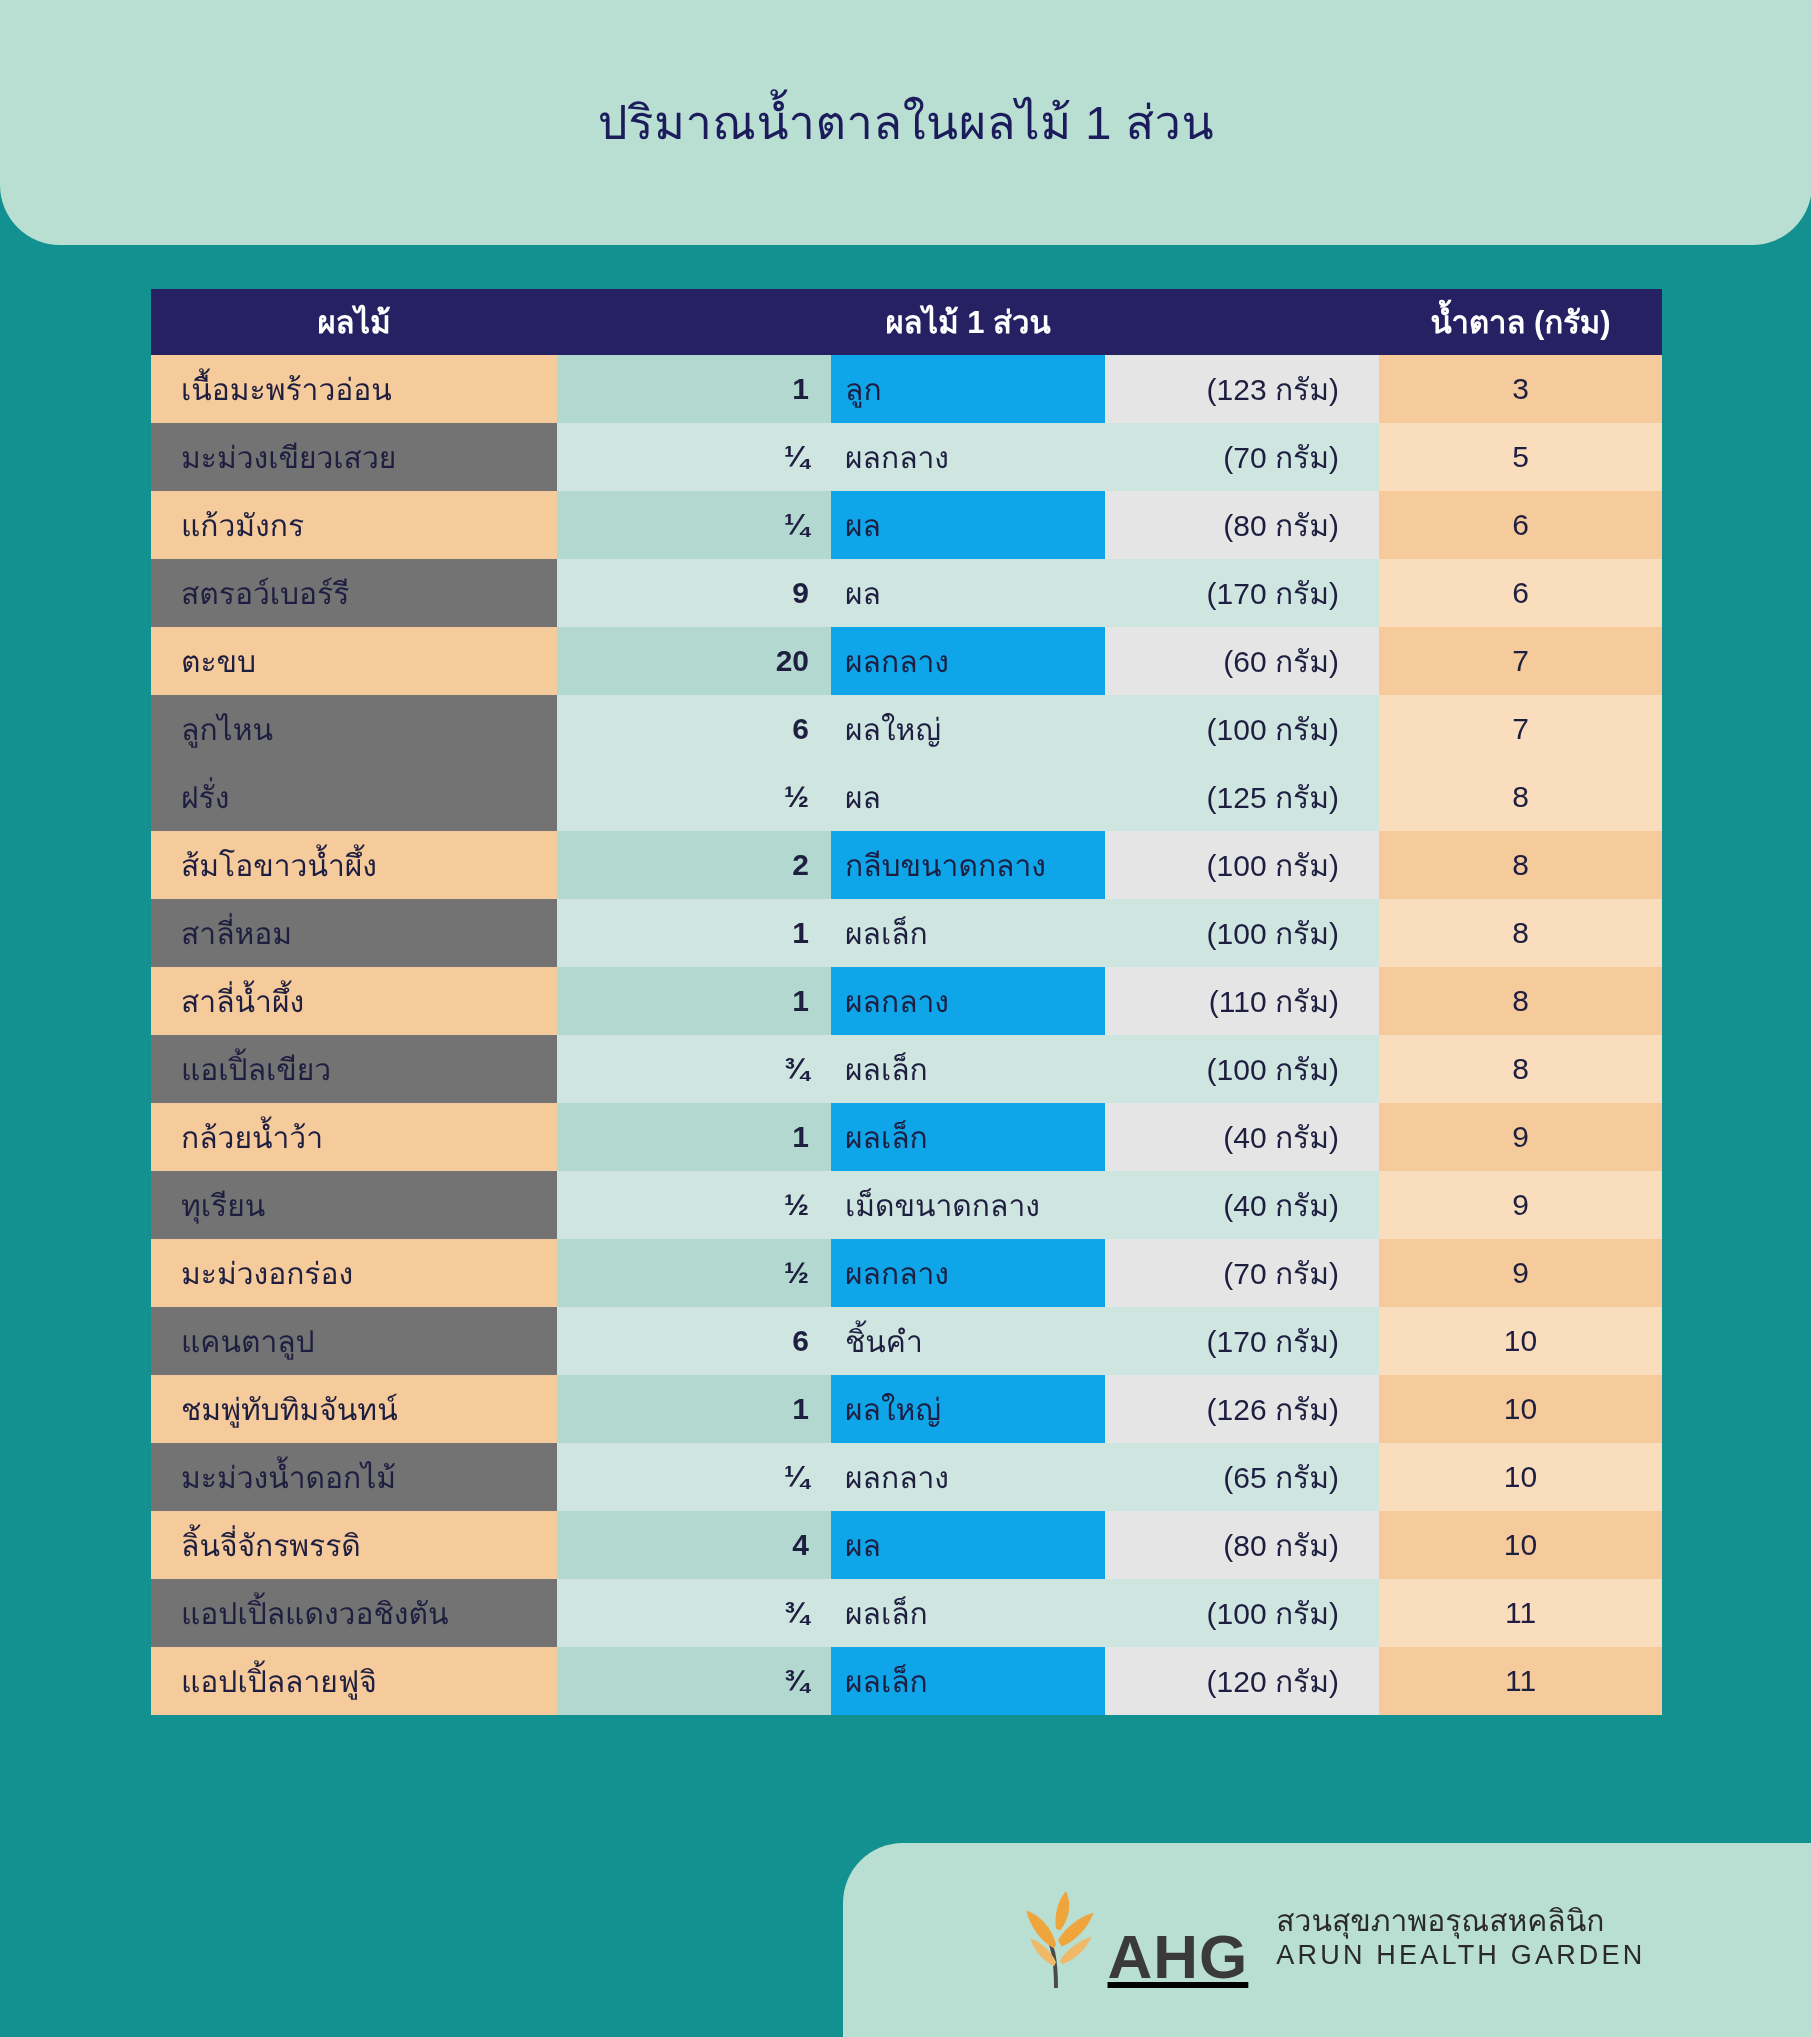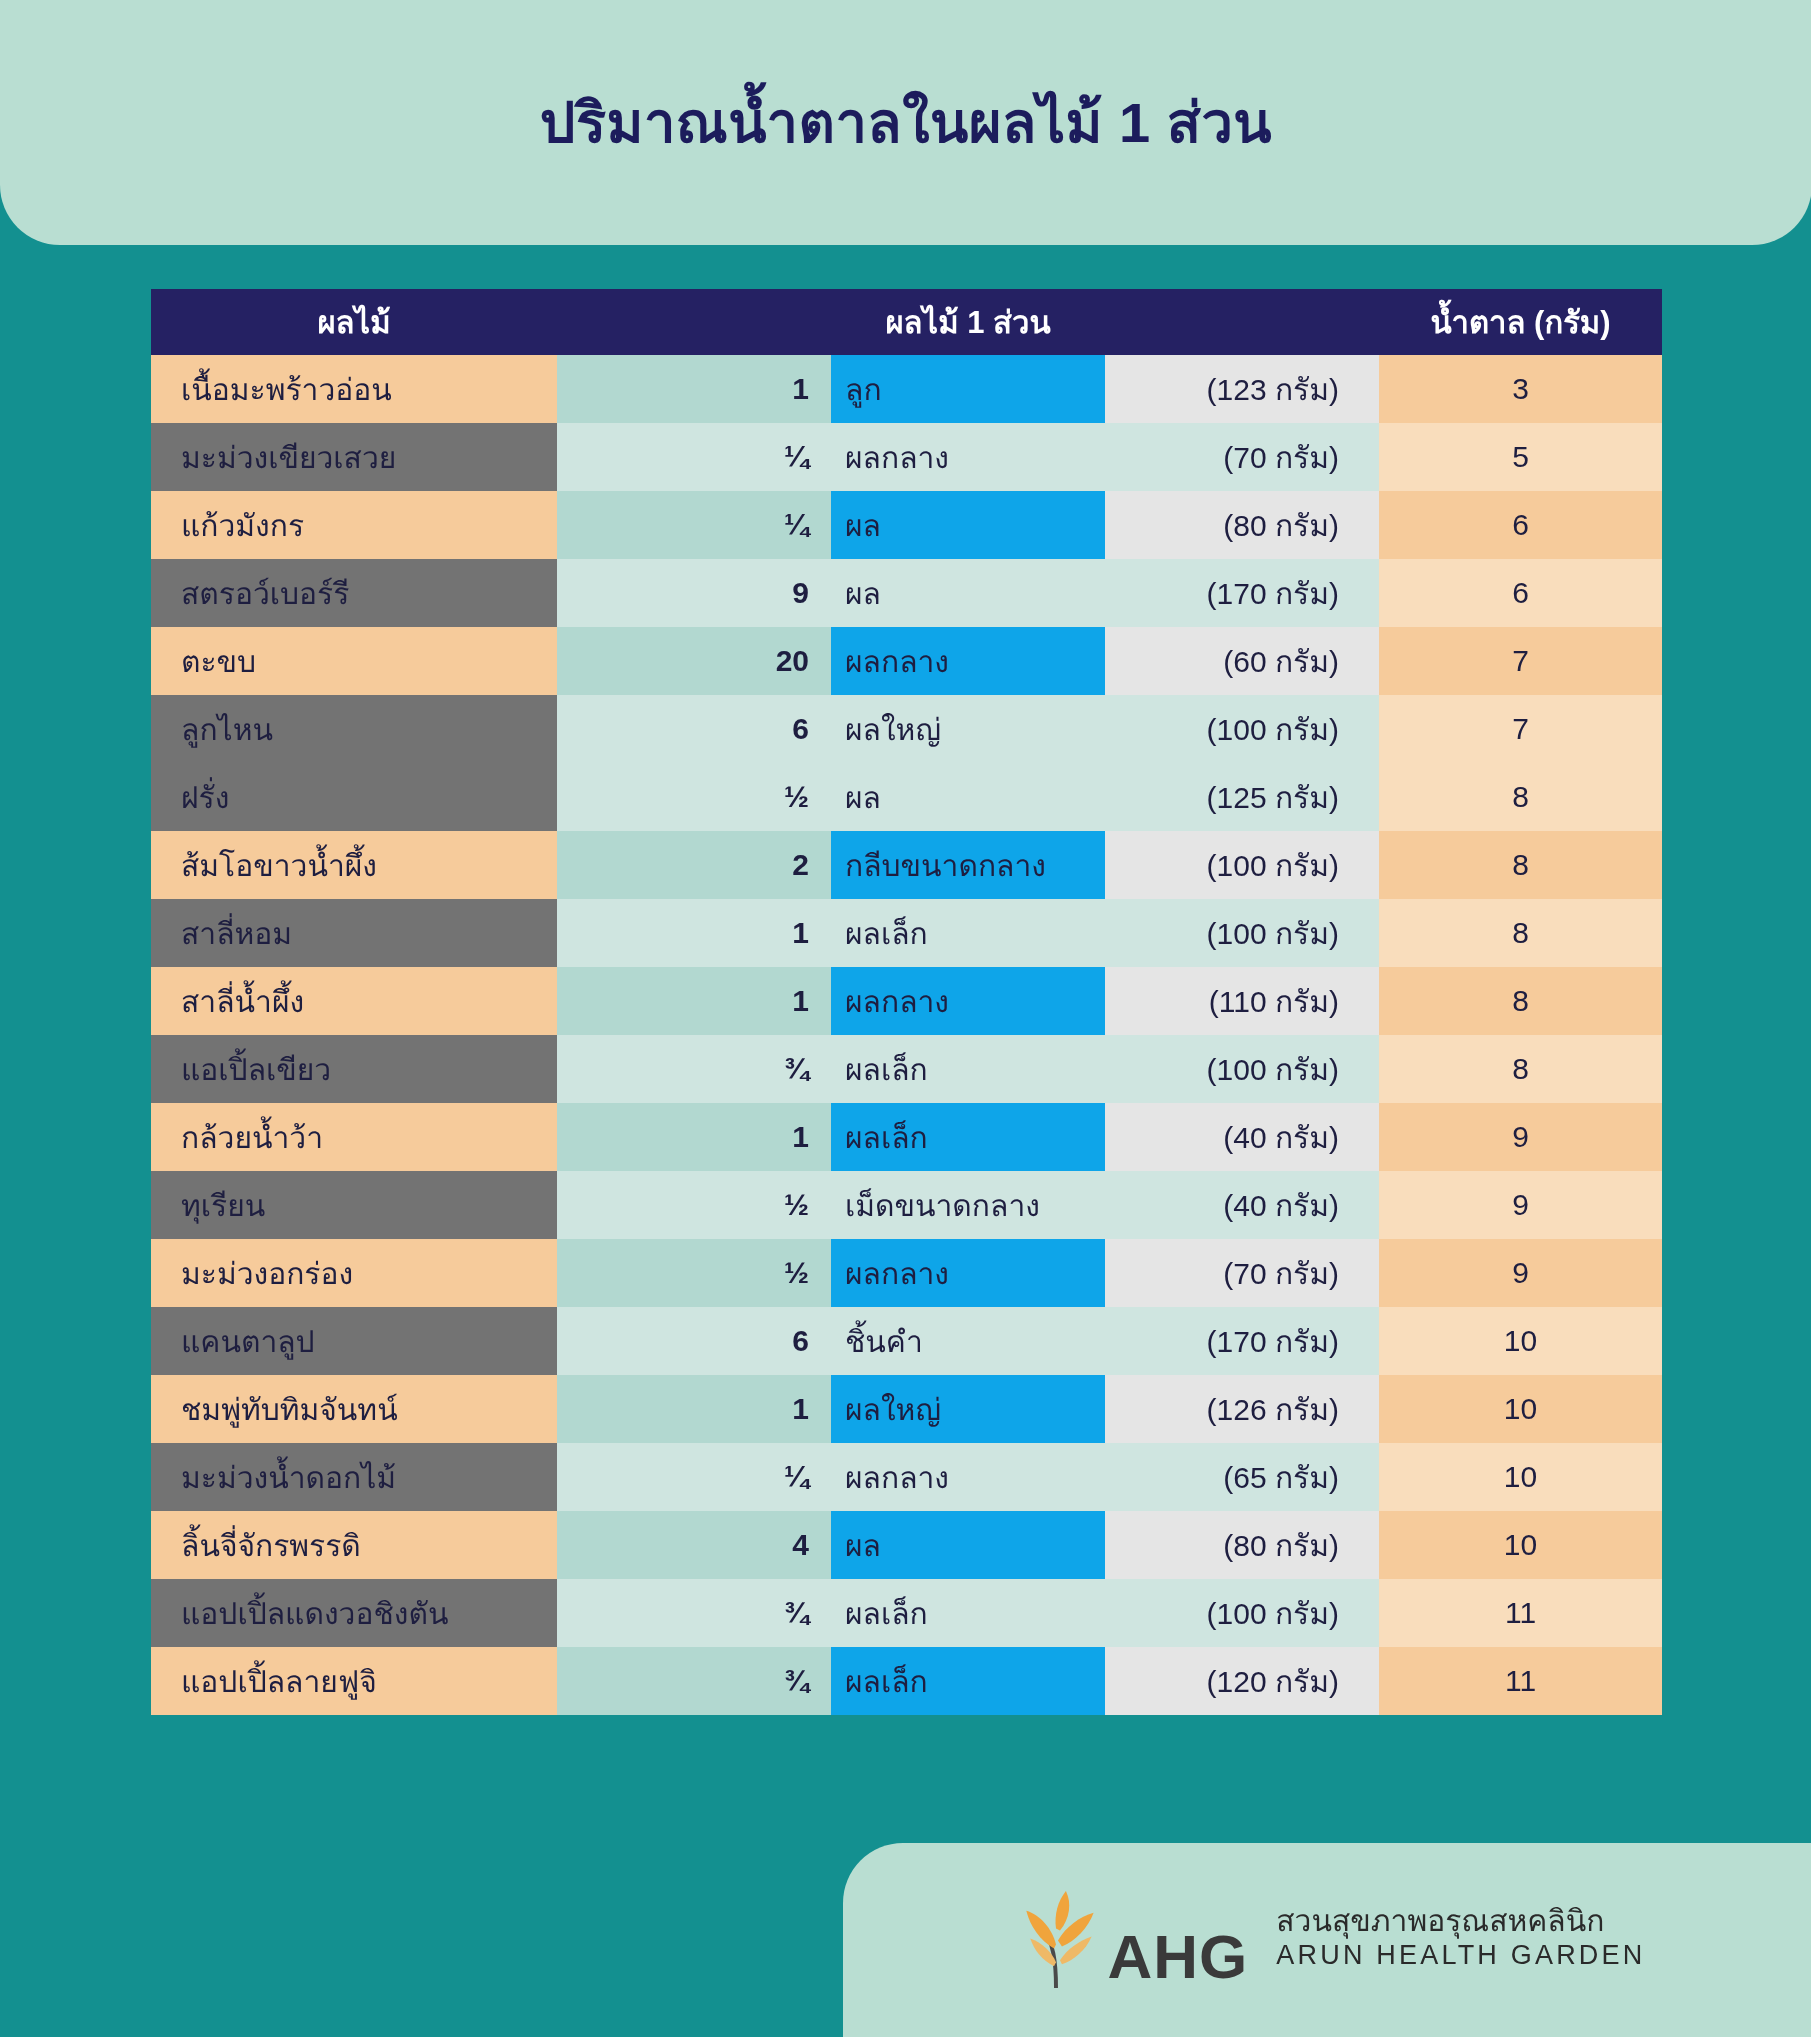--- a/index.html
+++ b/index.html
@@ -22,22 +22,22 @@
     width: 1812px;
     height: 245px;
     background: #b9ded2;
     border-bottom-left-radius: 60px;
     border-bottom-right-radius: 60px;
     display: flex;
     align-items: center;
     justify-content: center;
   }
   .header-title {
-    font-size: 56px;
-    font-weight: bold;
+    font-size: 47px;
+    font-weight: normal;
     color: #1c1c5c;
     letter-spacing: 0.5px;
     line-height: 1.1;
     text-align: center;
   }
 
   
   .table-wrap {
     position: absolute;
     top: 289px;
@@ -118,20 +118,21 @@
     border-top-left-radius: 60px;
     display: flex;
     align-items: center;
     justify-content: center;
     gap: 18px;
   }
   .logo-block {
     display: flex;
     align-items: flex-end;
     gap: 6px;
+    text-decoration: underline;
   }
   .logo-mark {
     width: 92px;
     height: 103px;
     position: relative;
   }
   .logo-text {
     font-size: 62px;
     font-weight: bold;
     color: #3a3a3a;

